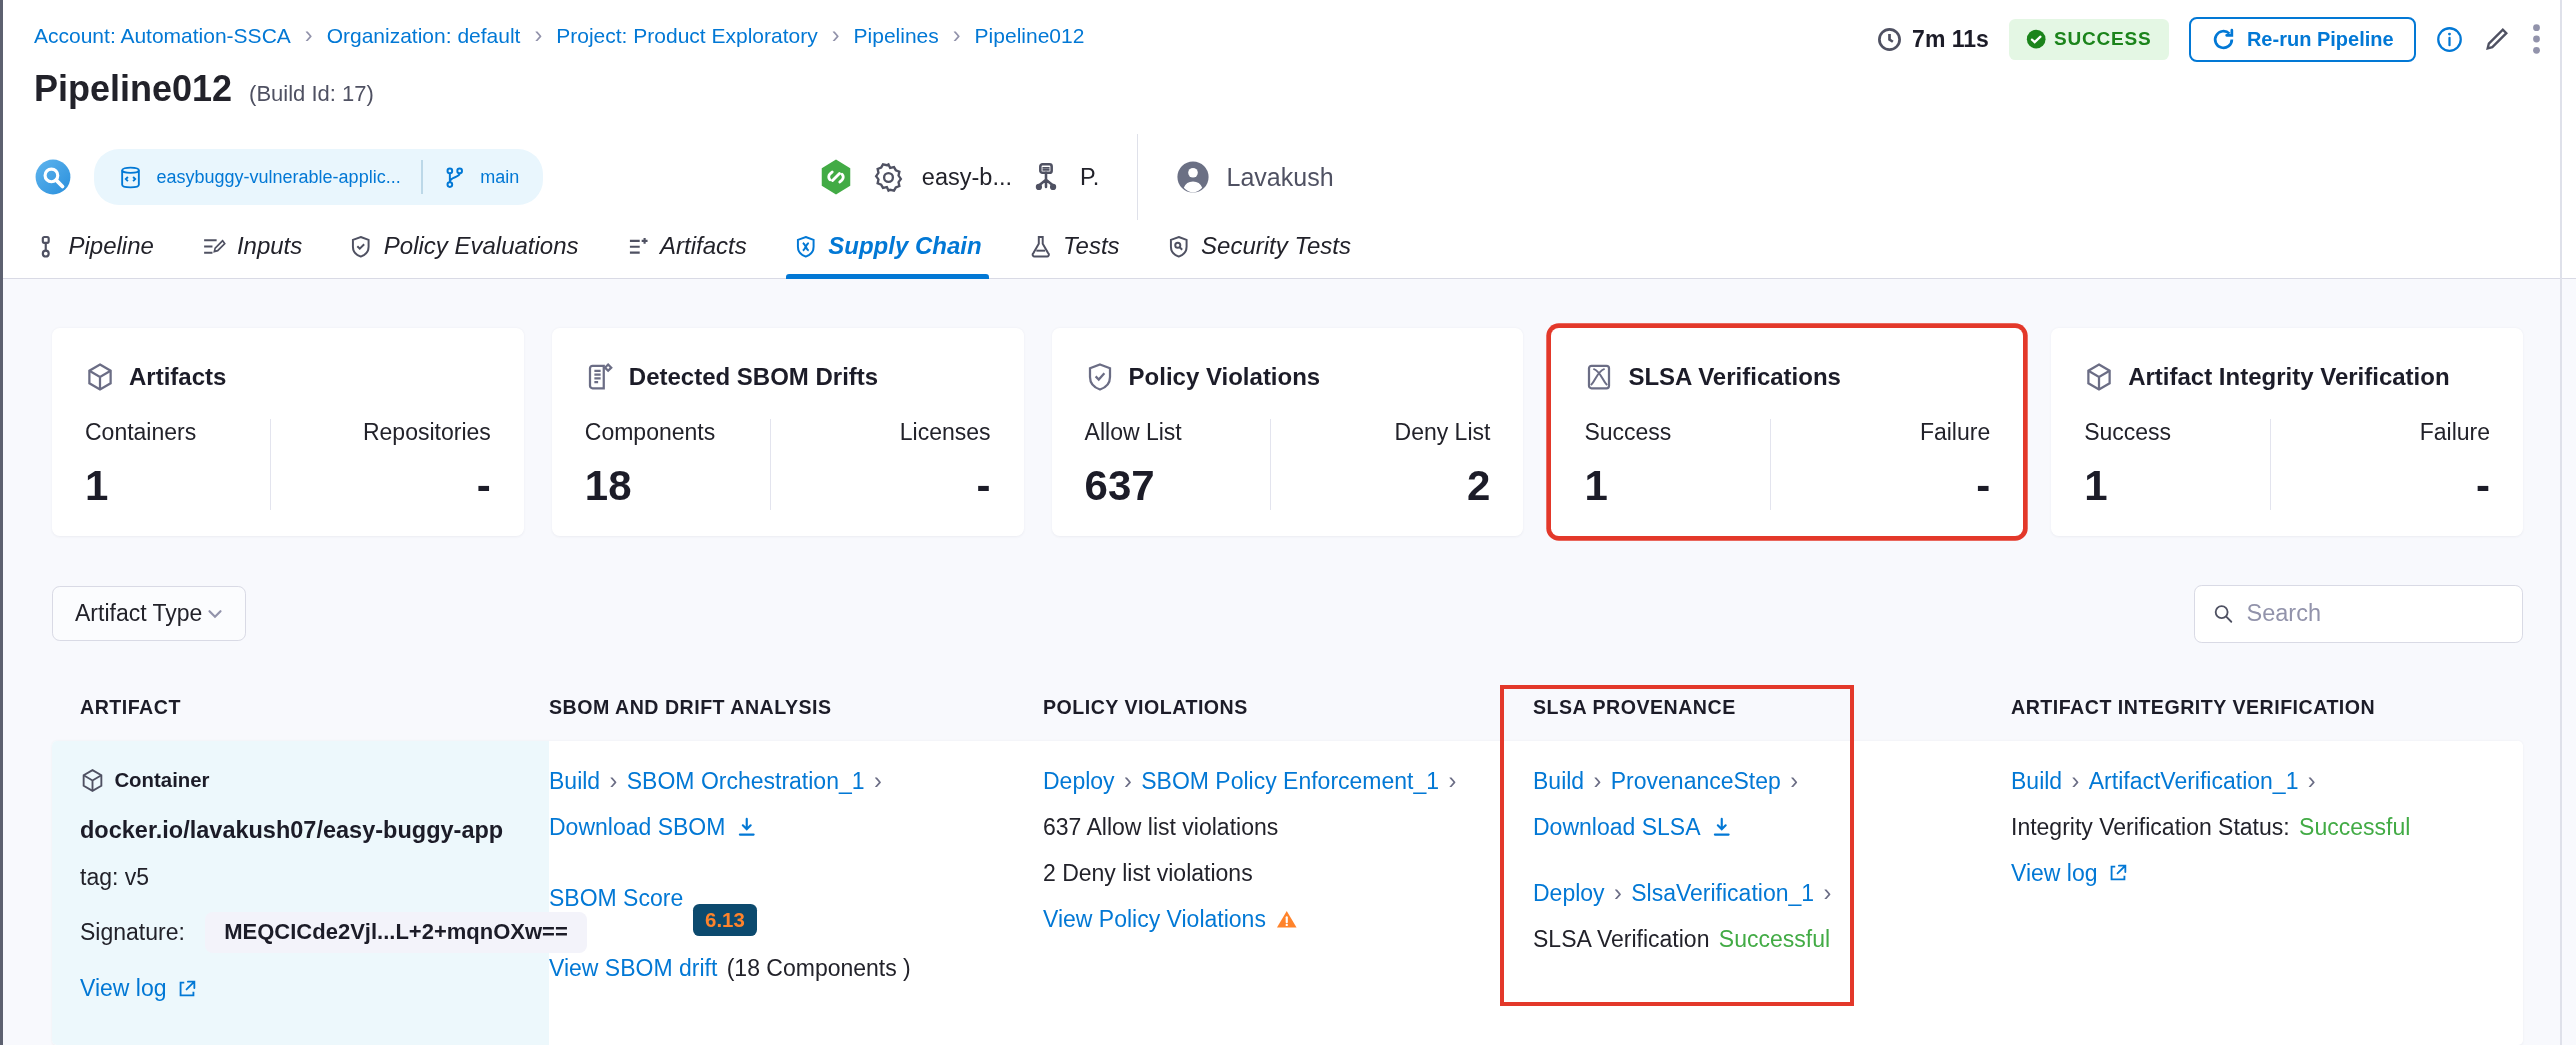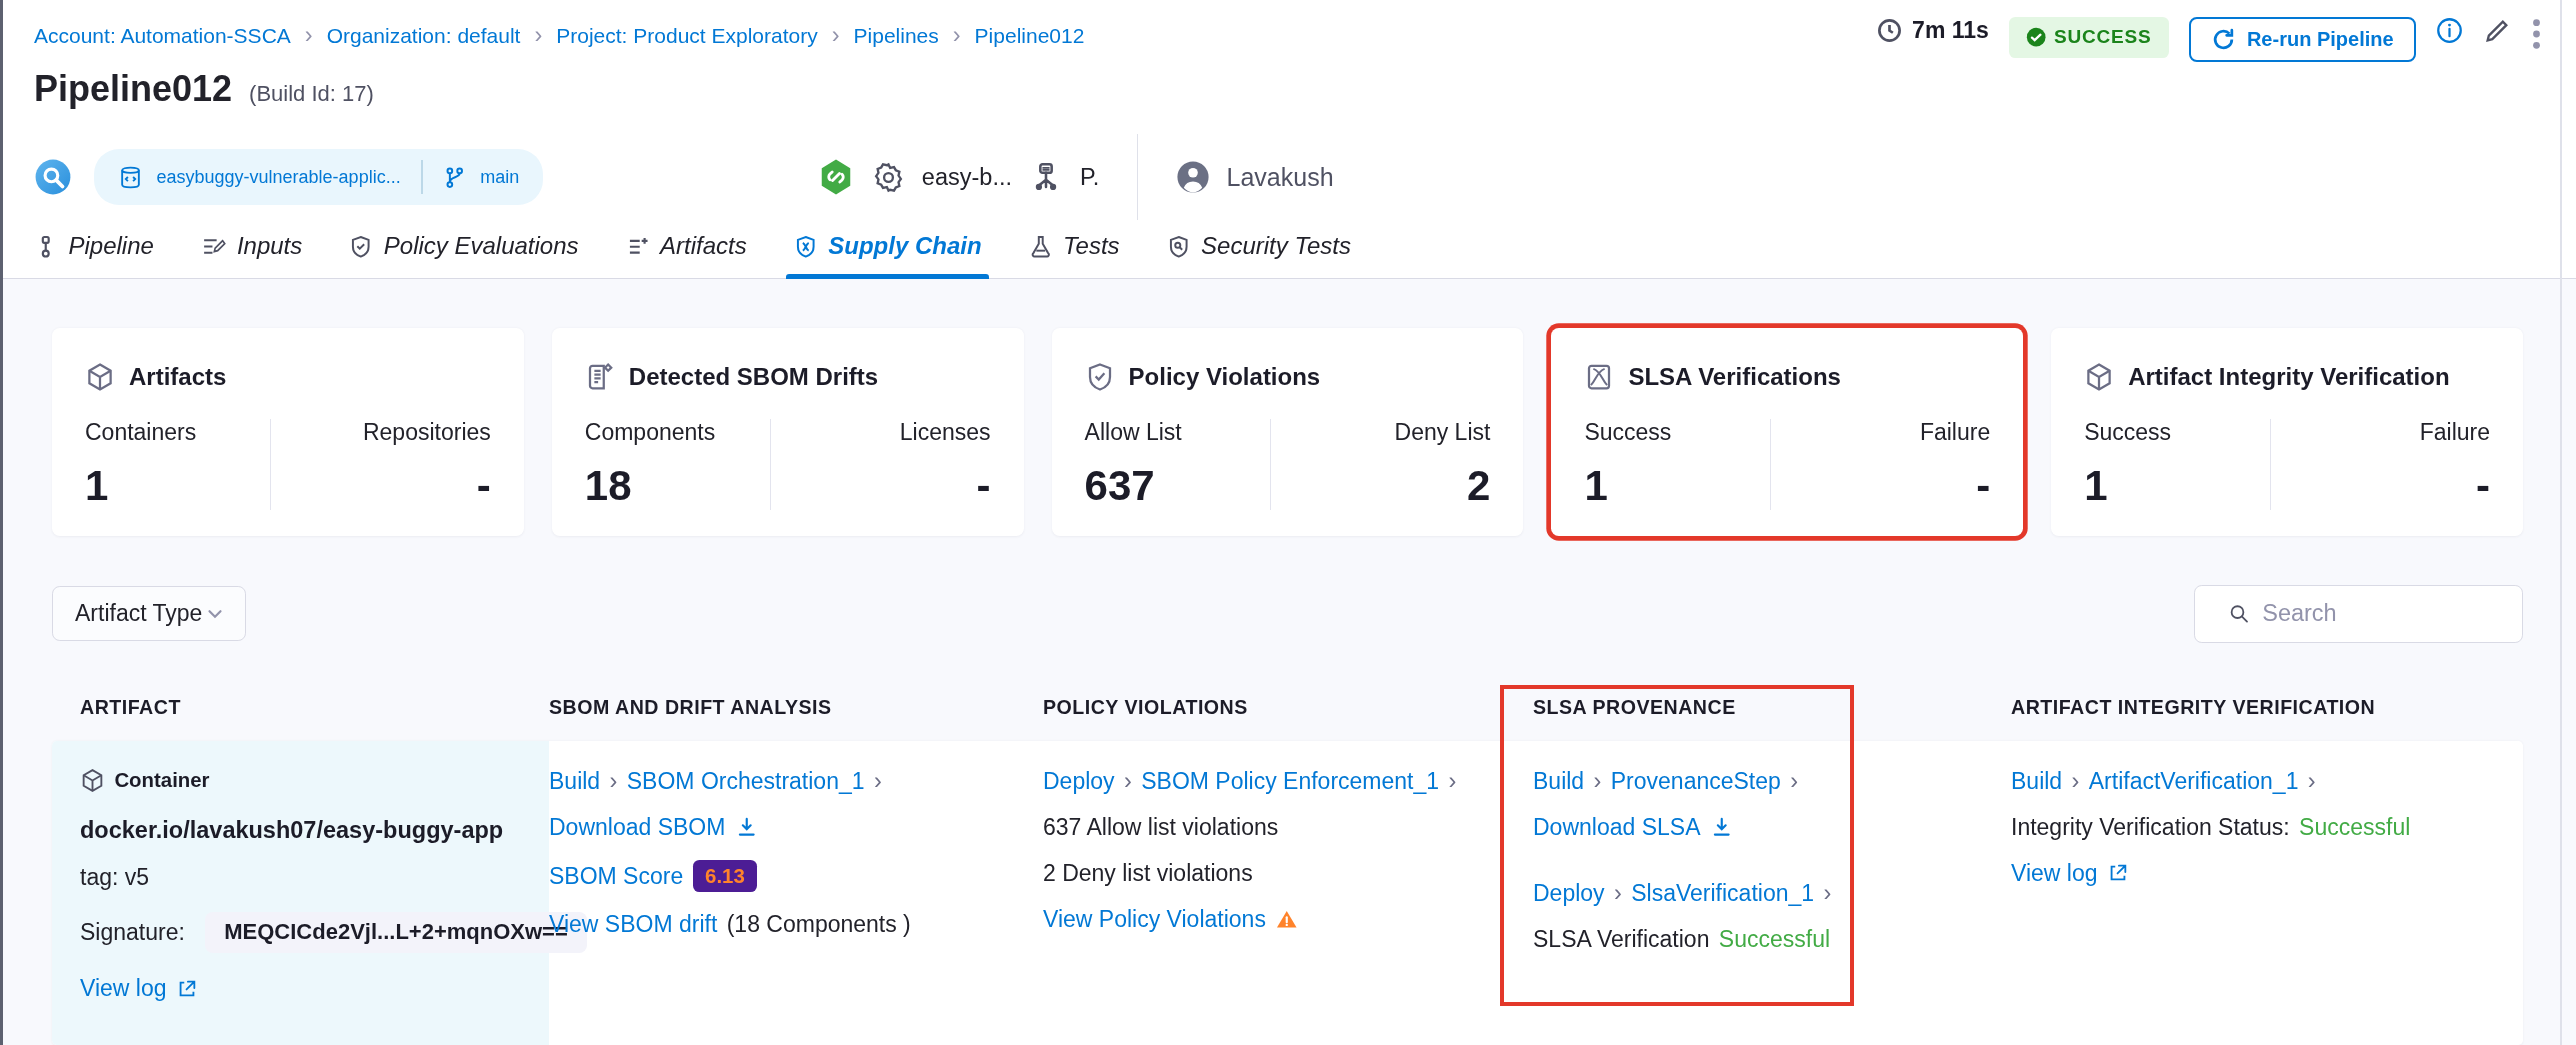--- a/index.html
+++ b/index.html
@@ -12,21 +12,21 @@
     position: relative;
   }
   .left-edge { position: absolute; left: 0; top: 0; width: 3.1px; height: 100%; background: #5d6170; z-index: 50; }
   .right-edge { position: absolute; right: 14px; top: 0; width: 1.6px; height: 100%; background: #dfe1ea; z-index: 5; }
 
   
   .topbar { background: #fff; padding: 23.5px 47px 0 34px; position: relative; }
   .breadcrumb { display: flex; align-items: center; font-size: 21px; color: #0278d5; gap: 14px; }
   .crumb { cursor: pointer; }
   .crumb-sep { color: #9293ab; font-size: 23.5px; line-height: 1; }
-  .top-controls { position: absolute; top: 17px; right: 34px; display: flex; align-items: flex-start; gap: 20px; }
+  .top-controls { position: absolute; top: 17px; right: 34px; display: flex; align-items: center; gap: 20px; }
   .duration { display: flex; align-items: center; gap: 9.4px; font-size: 23px; color: #1c1c28; font-weight: 700; }
   .status-badge { background: #e4f7e4; color: #1b841b; font-size: 19px; font-weight: 700; letter-spacing: 0.8px;
     padding: 9.4px 17px; border-radius: 6.3px; display: flex; align-items: center; gap: 7.8px; }
   .rerun-btn { display: flex; align-items: center; gap: 11px; border: 2.4px solid #0278d5; color: #0278d5;
     border-radius: 7.8px; background: #fff; font-size: 20px; font-weight: 600; padding: 7.8px 20.4px; cursor: pointer; }
   .icon-btn { background: none; border: none; cursor: pointer; display: flex; align-items: center; }
 
   .title-row { margin-top: 20.4px; display: flex; align-items: baseline; gap: 17px; }
   .page-title { font-size: 36px; font-weight: 700; color: #22222a; }
   .build-id { font-size: 22px; color: #4f5162; }
@@ -63,21 +63,21 @@
   .metric { flex: 1; }
   .metric + .metric { border-left: 1.6px solid #e3e4ee; padding-left: 34px; text-align: right; }
   .metric .label { font-size: 23px; color: #22222a; }
   .metric .value { font-size: 42px; font-weight: 700; color: #1c1c28; margin-top: 15.7px; }
 
   .filter-row { margin-top: 49px; display: flex; justify-content: space-between; align-items: center; }
   .artifact-type { width: 194px; height: 55px; border: 1.6px solid #d9dae5; border-radius: 7.8px; background: #fbfcfe;
     display: flex; align-items: center; justify-content: space-between; padding: 0 19px 0 22px; cursor: pointer; }
   .artifact-type .label { font-size: 23px; color: #22222a; }
   .search-box { width: 329px; height: 58px; border: 1.6px solid #d9dae5; border-radius: 7.8px; background: #fff;
-    display: flex; align-items: center; padding: 0 33px; gap: 12.5px; }
+    display: flex; align-items: center; padding: 0 17px; gap: 12.5px; }
   .search-box input { border: none; outline: none; font-size: 23.5px; color: #1c1c28; width: 100%;
     font-family: "Liberation Sans", sans-serif; background: transparent; }
   .search-box input::placeholder { color: #9293ab; }
 
   
   .table { margin-top: 53px; position: relative; }
   .thead, .trow { display: grid; grid-template-columns: 497px 494px 490px 478px 1fr; }
   .thead { padding-bottom: 22px; }
   .th { font-size: 19.6px; font-weight: 700; letter-spacing: 0.5px; color: #1c1c28; }
   .th:first-child { padding-left: 28px; }
@@ -86,21 +86,21 @@
   .cell-artifact { background: #edf8fc; padding-left: 28px; }
   .line { display: flex; align-items: center; gap: 9.4px; margin-bottom: 19px; }
   .link { color: #0278d5; cursor: pointer; font-weight: 500; }
   .chev::after { content: "›"; color: #6b6d85; font-size: 23.5px; margin-left: 9.4px; }
   .dark { color: #22222a; }
   .badge-type { display: flex; align-items: center; gap: 9.4px; font-size: 20.4px; font-weight: 700; color: #1c1c28; margin-bottom: 24px; }
   .art-name { font-size: 23.5px; font-weight: 700; color: #1c1c28; margin-bottom: 20.4px; }
   .art-tag { font-size: 23px; color: #22222a; margin-bottom: 20.4px; }
   .sig-row { display: flex; align-items: center; gap: 20.4px; margin-bottom: 22px; }
   .sig-pill { background: #f3f3fa; border-radius: 7.8px; padding: 7.8px 19px; font-size: 22px; font-weight: 600; color: #1c1c28; }
-  .score-badge { background: #4c1d95; color: #ff832b; font-weight: 700; font-size: 20.4px; border-radius: 6.3px; padding: 4.7px 12.5px; }
+  .score-badge { background: #0c4a6e; color: #ff832b; font-weight: 700; font-size: 20.4px; border-radius: 6.3px; padding: 4.7px 12.5px; margin-top: 44px; }
   .gap { height: 20.4px; }
   .green { color: #42ab45; }
 
   .red-overlay-table { position: absolute; left: 1448px; top: -11px; width: 354px; height: 321px;
     border: 4.7px solid #e3382a; pointer-events: none; }
 </style>
 </head>
 <body>
 
 <div class="left-edge"></div>

